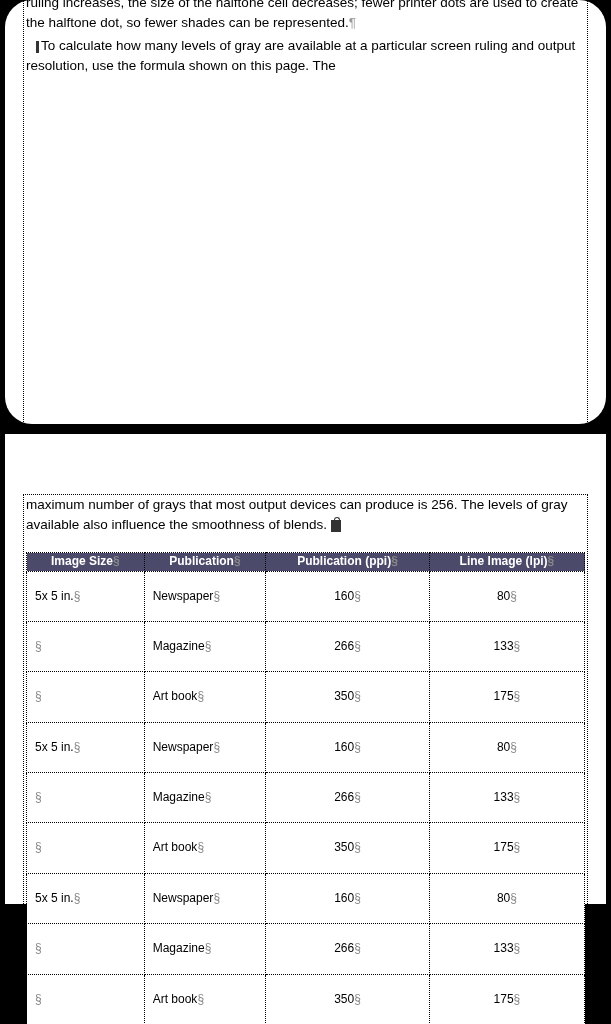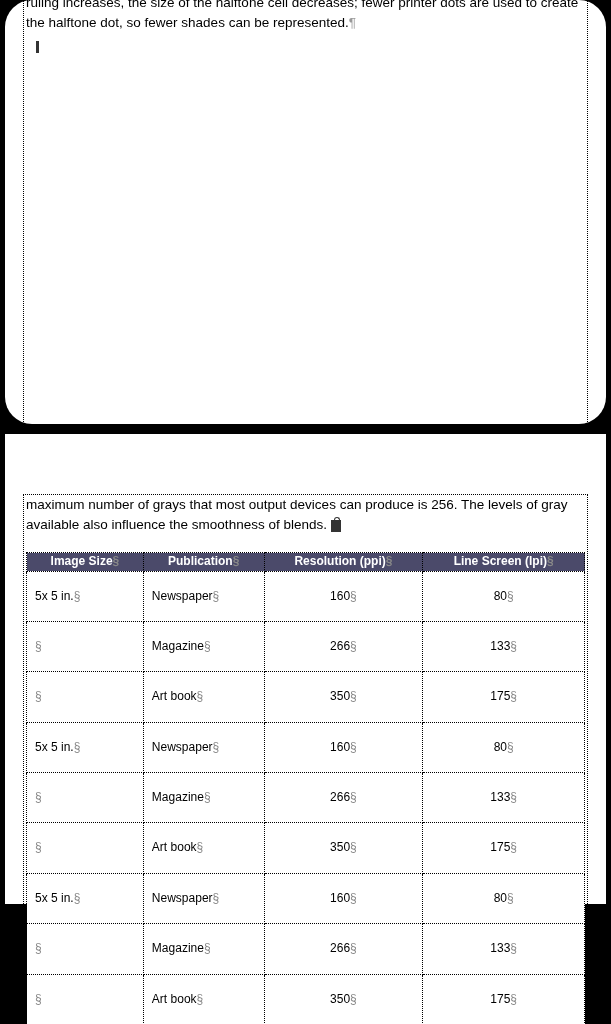--- a/index.html
+++ b/index.html
@@ -26,38 +26,38 @@
 </head>
 <body>
 <div class="viewport">
 
 <div class="page page1">
   <div class="text-frame frame1">
     <p class="para">
       <span>ruling increases, the size of the halftone cell decreases; fewer printer dots are used to create the halftone dot, so fewer shades can be represented.</span><span class="pilcrow">¶</span>
     </p>
     <p class="para para2">
-      <span class="indent-marker"></span>
+      <span class="indent-marker"></span><span>To calculate how many levels of gray are available at a particular screen ruling and output resolution, use the formula shown on this page. The</span>
     </p>
   </div>
 </div>
 
 <div class="page page2">
   <div class="text-frame frame2">
     <p class="para">
       <span>maximum number of grays that most output devices can produce is 256. The levels of gray available also influence the smoothness of blends.</span><span class="anchor-icon"></span>
     </p>
 
     <table class="doc-table">
       <thead>
         <tr>
           <th><span>Image Size</span><span class="sect">§</span></th>
           <th><span>Publication</span><span class="sect">§</span></th>
-          <th><span>Resolution (ppi)</span><span class="sect">§</span></th>
-          <th class="lpi"><span>Line Screen (lpi)</span><span class="sect">§</span></th>
+          <th><span>Publication (ppi)</span><span class="sect">§</span></th>
+          <th class="lpi"><span>Line Image (lpi)</span><span class="sect">§</span></th>
         </tr>
       </thead>
       <tbody>
             <tr>
               <td><span>5x 5 in.</span><span class="sect">§</span></td>
               <td><span>Newspaper</span><span class="sect">§</span></td>
               <td class="c"><span>160</span><span class="sect">§</span></td>
               <td class="c"><span>80</span><span class="sect">§</span></td>
             </tr>
             <tr>

